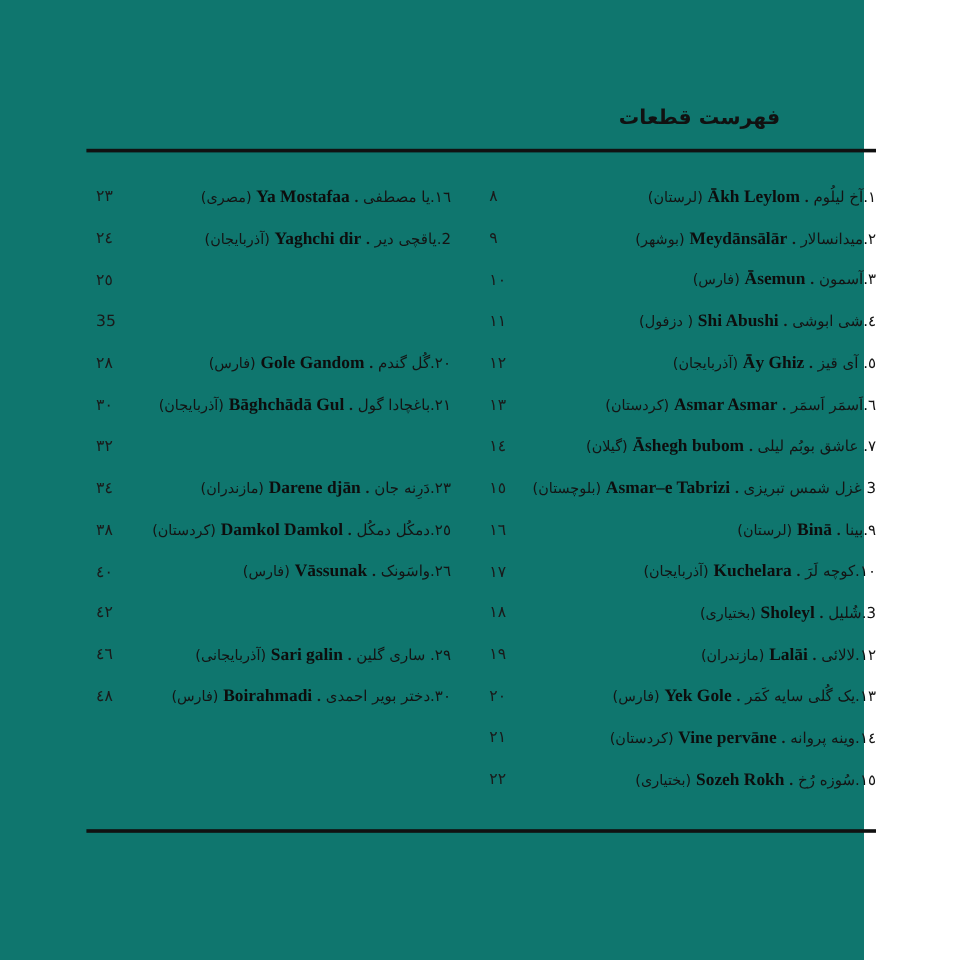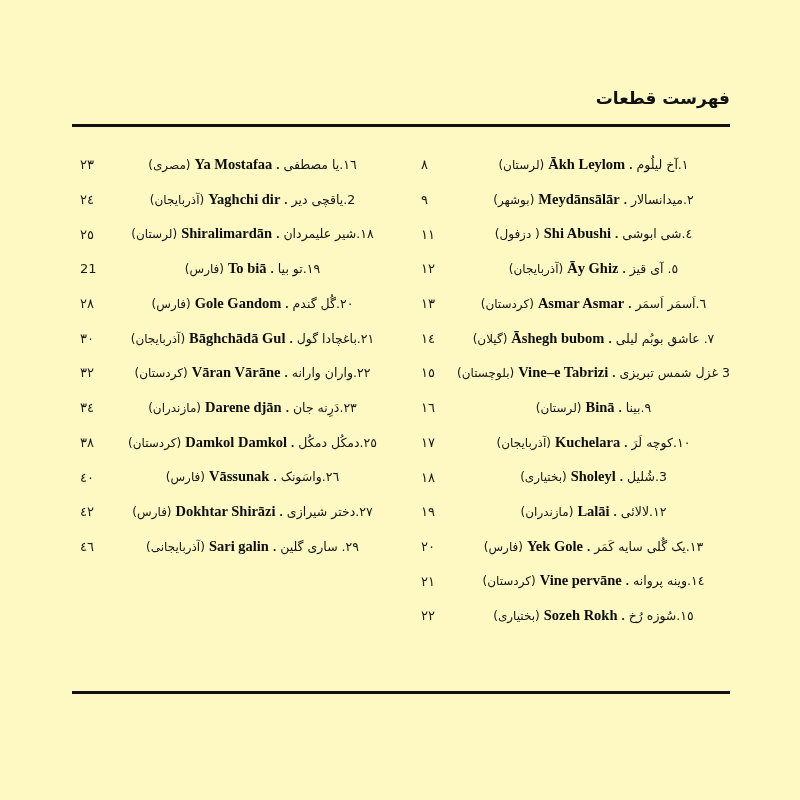--- a/index.html
+++ b/index.html
@@ -7,23 +7,23 @@
     padding: 0;
     width: 800px;
     height: 800px;
     background: #ffffff;
     overflow: hidden;
     font-family: "DejaVu Sans", sans-serif;
     color: #141414;
   }
   .sheet {
     position: relative;
-    width: 800px;
+    width: 720px;
     height: 800px;
-    background: #fef9c3;
+    background: #0f766e;
   }
   .page-title {
     position: absolute;
     top: 88px;
     right: 70px;
     margin: 0;
     font-size: 17px;
     font-weight: bold;
     direction: rtl;
     font-family: "DejaVu Sans", sans-serif;
@@ -64,21 +64,21 @@
     top: 50%;
     transform: translateY(-50%);
     font-size: 13px;
     font-family: "DejaVu Sans", sans-serif;
     color: #1a1a1a;
   }
   .entry {
     flex: 1;
     direction: rtl;
     unicode-bidi: embed;
-    text-align: center;
+    text-align: right;
     padding-left: 44px;
     font-size: 12.5px;
     line-height: 1;
   }
   .entry .fa {
     font-family: "DejaVu Sans", sans-serif;
     font-size: 12.5px;
     color: #141414;
   }
   .entry .sep {
@@ -122,51 +122,42 @@
 
   <div class="row">
     <span class="pagenum">٢٤</span>
     <span class="entry" dir="rtl">
       <span class="fa">2.یاقچی دیر</span><span class="sep">.</span><span class="latin">Yaghchi dir</span><span class="region">(آذربایجان)</span>
     </span>
   </div>
 
   <div class="row">
     <span class="pagenum">٢٥</span>
-    <span class="entry" dir="rtl">
-      <span class="fa">١٨.شیر علیمردان</span><span class="sep">.</span><span class="latin">Shiralimardān</span><span class="region">(لرستان)</span>
-    </span>
-  </div>
-
-  <div class="row">
-    <span class="pagenum">21</span>
-    <span class="entry" dir="rtl">
-      <span class="fa">١٩.تو بیا</span><span class="sep">.</span><span class="latin">To biā</span><span class="region">(فارس)</span>
-    </span>
+  </div>
+
+  <div class="row">
+    <span class="pagenum">35</span>
   </div>
 
   <div class="row">
     <span class="pagenum">٢٨</span>
     <span class="entry" dir="rtl">
       <span class="fa">٢٠.گُل گندم</span><span class="sep">.</span><span class="latin">Gole Gandom</span><span class="region">(فارس)</span>
     </span>
   </div>
 
   <div class="row">
     <span class="pagenum">٣٠</span>
     <span class="entry" dir="rtl">
       <span class="fa">٢١.باغچادا گول</span><span class="sep">.</span><span class="latin">Bāghchādā Gul</span><span class="region">(آذربایجان)</span>
     </span>
   </div>
 
   <div class="row">
     <span class="pagenum">٣٢</span>
-    <span class="entry" dir="rtl">
-      <span class="fa">٢٢.واران وارانه</span><span class="sep">.</span><span class="latin">Vāran Vārāne</span><span class="region">(کردستان)</span>
-    </span>
   </div>
 
   <div class="row">
     <span class="pagenum">٣٤</span>
     <span class="entry" dir="rtl">
       <span class="fa">٢٣.دَرِنه جان</span><span class="sep">.</span><span class="latin">Darene djān</span><span class="region">(مازندران)</span>
     </span>
   </div>
 
 
@@ -179,49 +170,58 @@
 
   <div class="row">
     <span class="pagenum">٤٠</span>
     <span class="entry" dir="rtl">
       <span class="fa">٢٦.واسَونک</span><span class="sep">.</span><span class="latin">Vāssunak</span><span class="region">(فارس)</span>
     </span>
   </div>
 
   <div class="row">
     <span class="pagenum">٤٢</span>
-    <span class="entry" dir="rtl">
-      <span class="fa">٢٧.دختر شیرازی</span><span class="sep">.</span><span class="latin">Dokhtar Shirāzi</span><span class="region">(فارس)</span>
-    </span>
   </div>
 
 
   <div class="row">
     <span class="pagenum">٤٦</span>
     <span class="entry" dir="rtl">
       <span class="fa">٢٩. ساری گلین</span><span class="sep">.</span><span class="latin">Sari galin</span><span class="region">(آذربایجانی)</span>
     </span>
   </div>
 
+  <div class="row">
+    <span class="pagenum">٤٨</span>
+    <span class="entry" dir="rtl">
+      <span class="fa">٣٠.دختر بویر احمدی</span><span class="sep">.</span><span class="latin">Boirahmadi</span><span class="region">(فارس)</span>
+    </span>
+  </div>
 </div>
     <div class="col" id="col-right">
   <div class="row">
     <span class="pagenum">٨</span>
     <span class="entry" dir="rtl">
       <span class="fa">١.آخ لیلُوم</span><span class="sep">.</span><span class="latin">Ākh Leylom</span><span class="region">(لرستان)</span>
     </span>
   </div>
 
   <div class="row">
     <span class="pagenum">٩</span>
     <span class="entry" dir="rtl">
       <span class="fa">٢.میدانسالار</span><span class="sep">.</span><span class="latin">Meydānsālār</span><span class="region">(بوشهر)</span>
     </span>
   </div>
 
+  <div class="row">
+    <span class="pagenum">١٠</span>
+    <span class="entry" dir="rtl">
+      <span class="fa">٣.آسمون</span><span class="sep">.</span><span class="latin">Āsemun</span><span class="region">(فارس)</span>
+    </span>
+  </div>
 
   <div class="row">
     <span class="pagenum">١١</span>
     <span class="entry" dir="rtl">
       <span class="fa">٤.شی ابوشی</span><span class="sep">.</span><span class="latin">Shi Abushi</span><span class="region">( دزفول)</span>
     </span>
   </div>
 
   <div class="row">
     <span class="pagenum">١٢</span>
@@ -240,21 +240,21 @@
   <div class="row">
     <span class="pagenum">١٤</span>
     <span class="entry" dir="rtl">
       <span class="fa">٧. عاشق بوبُم لیلی</span><span class="sep">.</span><span class="latin">Āshegh bubom</span><span class="region">(گیلان)</span>
     </span>
   </div>
 
   <div class="row">
     <span class="pagenum">١٥</span>
     <span class="entry" dir="rtl">
-      <span class="fa">3 غزل شمس تبریزی</span><span class="sep">.</span><span class="latin">Vine–e Tabrizi</span><span class="region">(بلوچستان)</span>
+      <span class="fa">3 غزل شمس تبریزی</span><span class="sep">.</span><span class="latin">Asmar–e Tabrizi</span><span class="region">(بلوچستان)</span>
     </span>
   </div>
 
   <div class="row">
     <span class="pagenum">١٦</span>
     <span class="entry" dir="rtl">
       <span class="fa">٩.بینا</span><span class="sep">.</span><span class="latin">Binā</span><span class="region">(لرستان)</span>
     </span>
   </div>
 

